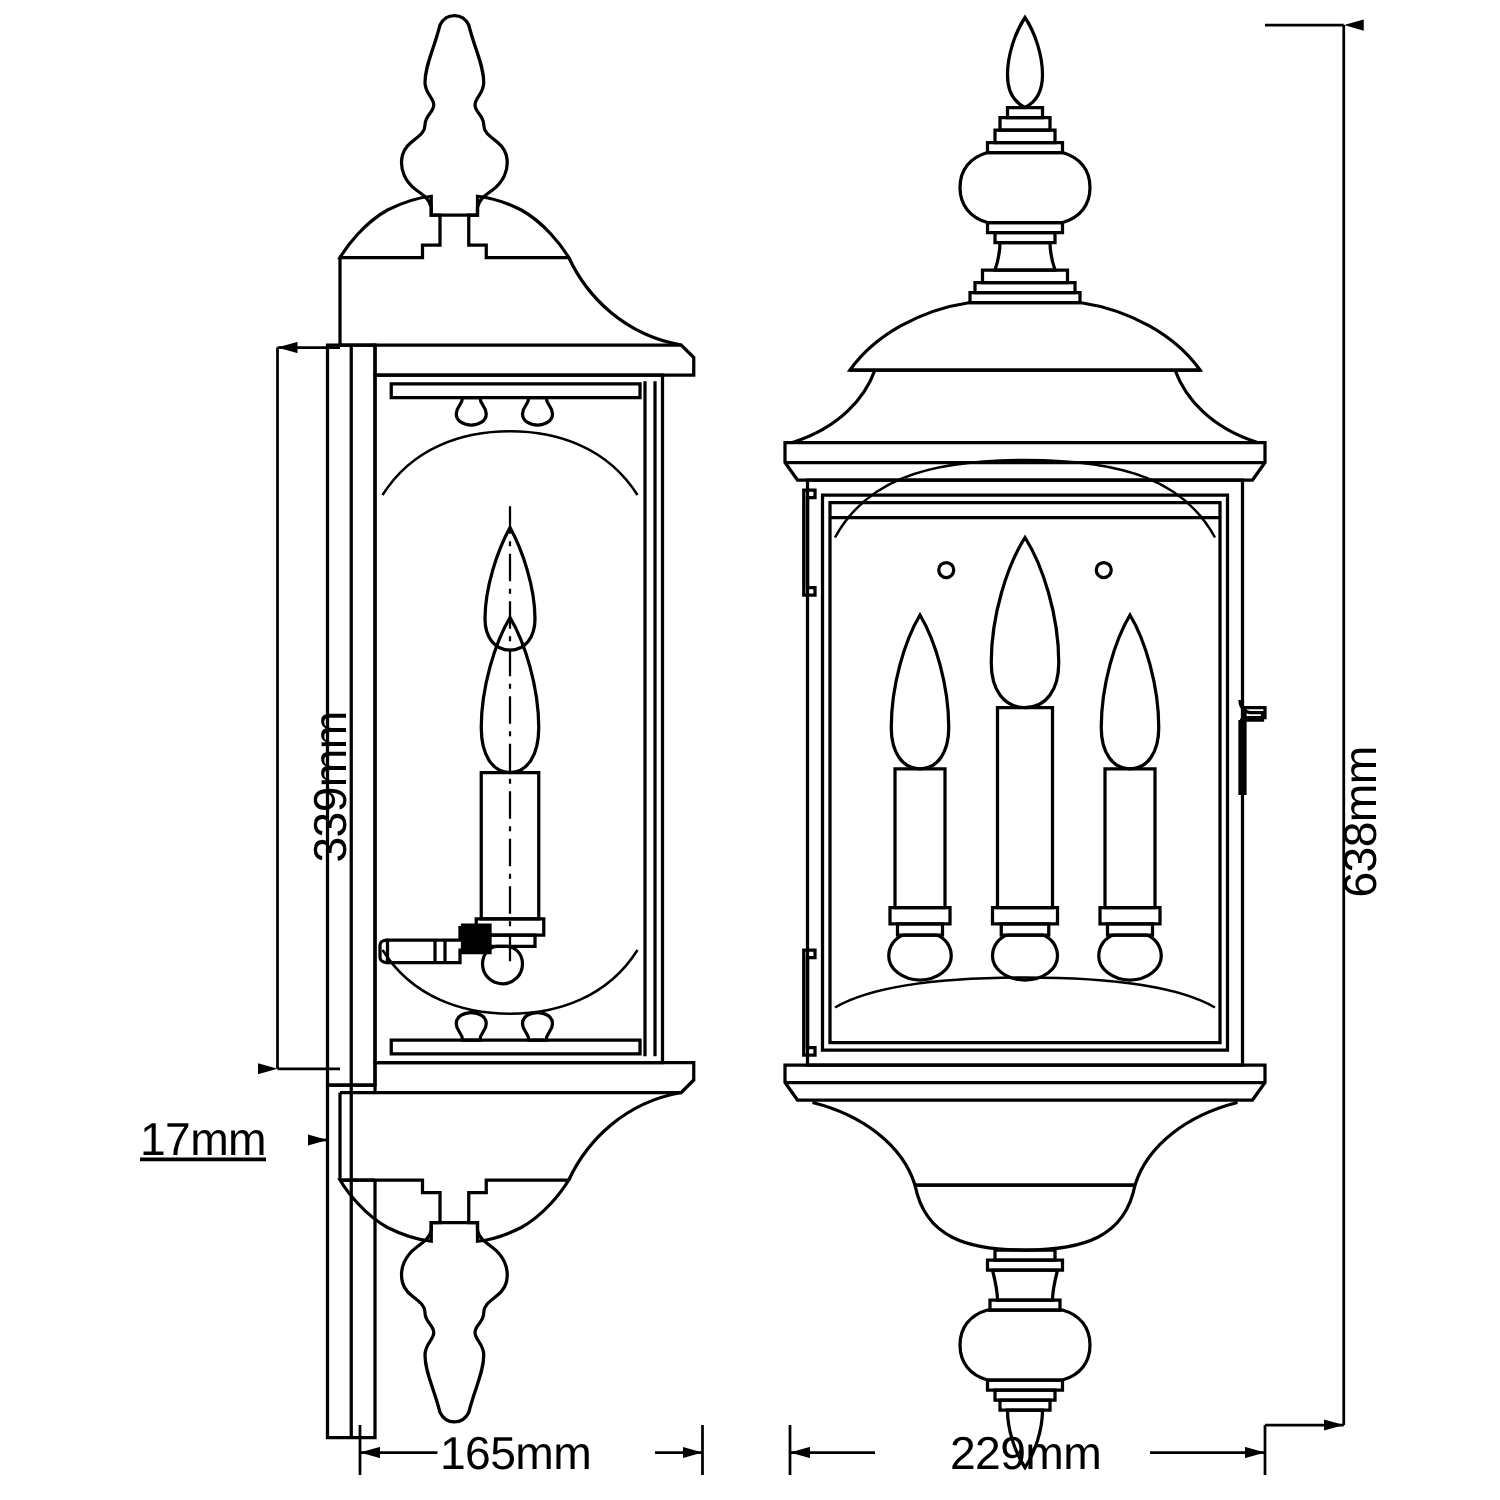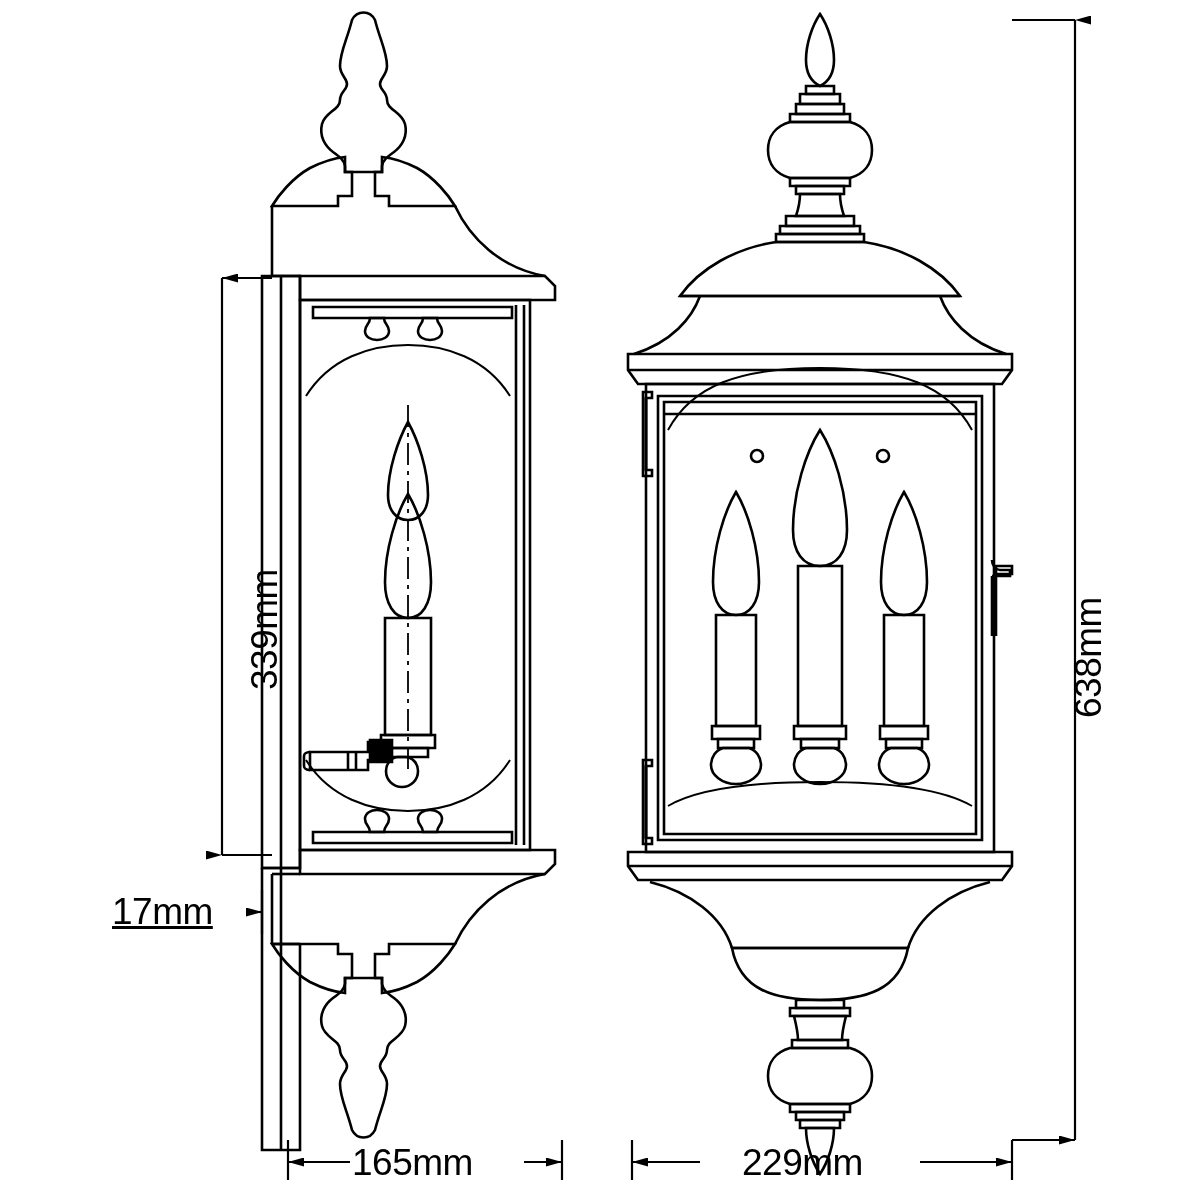--- a/index.html
+++ b/index.html
@@ -341,15 +341,15 @@
   </svg>
 
   <div class="dim-label dim-vert" style="left:246px; top:690px; transform: rotate(-90deg);">339mm</div>
 
   <div class="dim-label" style="left:112px; top:893px;text-decoration:underline;">17mm</div>
 
   <div class="dim-label dim-vert" style="left:1070px; top:718px; transform: rotate(-90deg);">638mm</div>
 
   <div class="dim-label" style="left:352px; top:1144px;text-align:center;">165mm</div>
 
-  <div class="dim-label" style="left:742px; top:1144px;">229mm</div>
+  <div class="dim-label" style="left:760px; top:1144px;">229mm</div>
 
 </div>
 
 </body></html>

